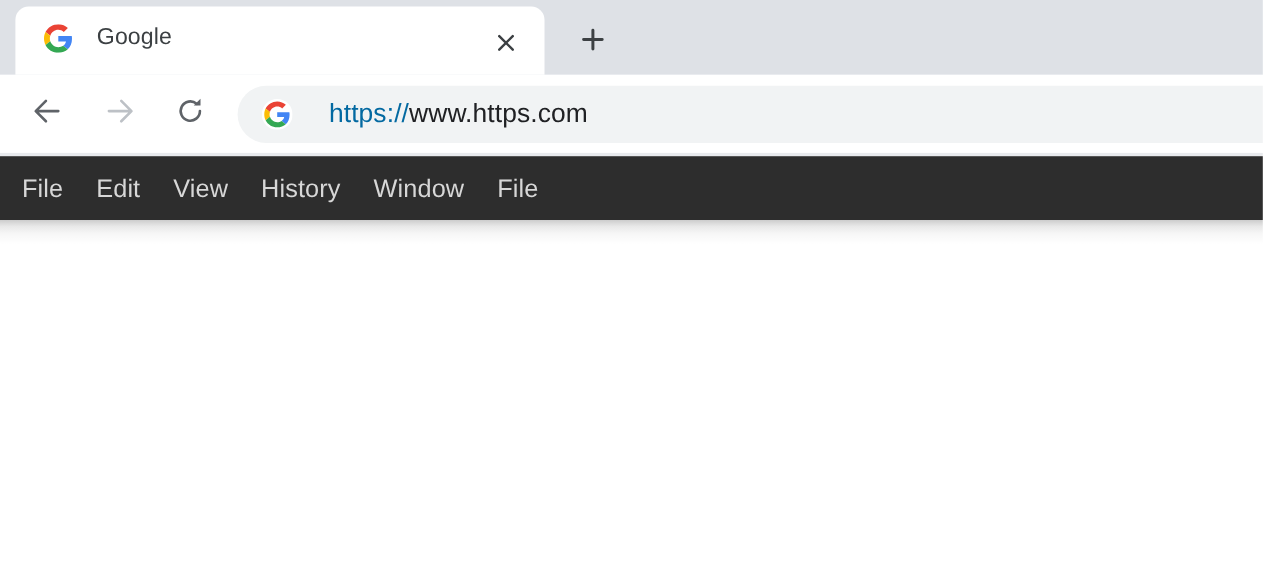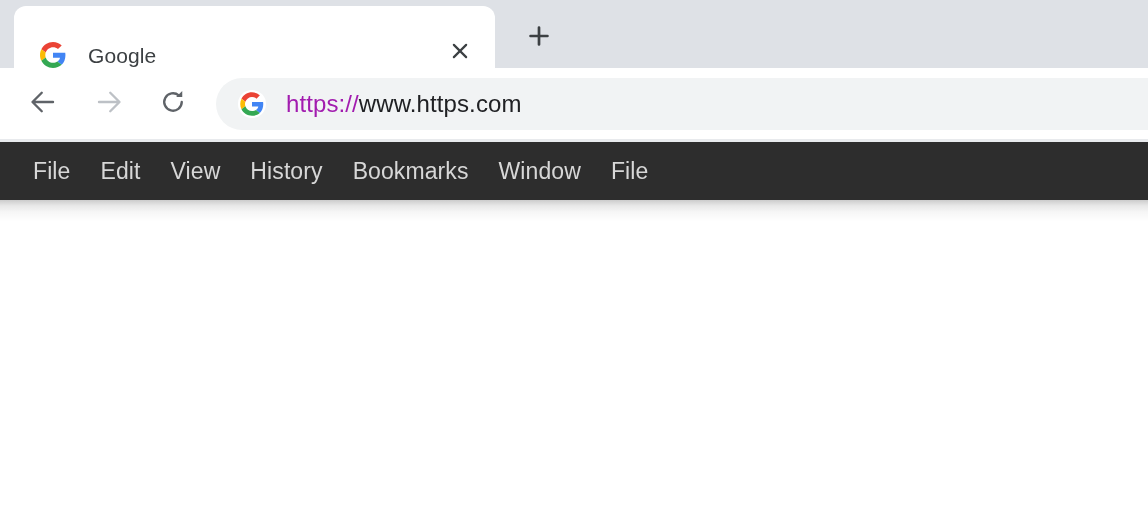--- a/index.html
+++ b/index.html
@@ -34,23 +34,23 @@
 
   .tab {
     position: absolute;
     left: 14px;
     top: 6px;
     width: 481px;
     height: 62px;
     background: #ffffff;
     border-radius: 12px 12px 0 0;
     display: flex;
-    align-items: flex-end;
+    align-items: flex-start;
     box-sizing: border-box;
-    padding: 4px 14px 0 26px;
+    padding: 16px 14px 0 26px;
   }
 
   .tab-favicon {
     width: 26px;
     height: 26px;
     flex: 0 0 26px;
     display: block;
   }
 
   .tab-title {
@@ -132,42 +132,42 @@
     display: block;
   }
 
   .omnibox-url {
     margin-left: 20px;
     font-size: 24px;
     color: #202124;
     white-space: nowrap;
     letter-spacing: 0.1px;
   }
-  .omnibox-url .scheme { color: #a21caf; }
+  .omnibox-url .scheme { color: #0369a1; margin-left: 13px; }
 
   
   .menu-bar-separator {
     position: absolute;
     left: 0;
     top: 139px;
     width: 1148px;
     height: 3px;
     background: #e8eaed;
   }
 
   .menu-bar {
     position: absolute;
     left: 0;
     top: 142px;
     width: 1148px;
     height: 58px;
     background: #2d2d2d;
     display: flex;
     align-items: center;
-    padding-left: 18px;
+    padding-left: 5px;
     box-sizing: border-box;
   }
 
   .menu-item {
     font-size: 23px;
     color: #d7d7d7;
     padding: 6px 15px;
     white-space: nowrap;
     letter-spacing: 0.1px;
   }
@@ -272,21 +272,20 @@
     <span class="omnibox-url"><span class="scheme">https://</span><span class="host">www.https.com</span></span>
   </div>
 
   <div class="menu-bar-separator"></div>
 
   <div class="menu-bar">
     <div class="menu-item">File</div>
     <div class="menu-item">Edit</div>
     <div class="menu-item">View</div>
     <div class="menu-item">History</div>
-    <div class="menu-item">Bookmarks</div>
     <div class="menu-item">Window</div>
     <div class="menu-item">File</div>
   </div>
 
   <div class="content-area"></div>
   <div class="menu-shadow"></div>
 
 </div>
 
 </body></html>

